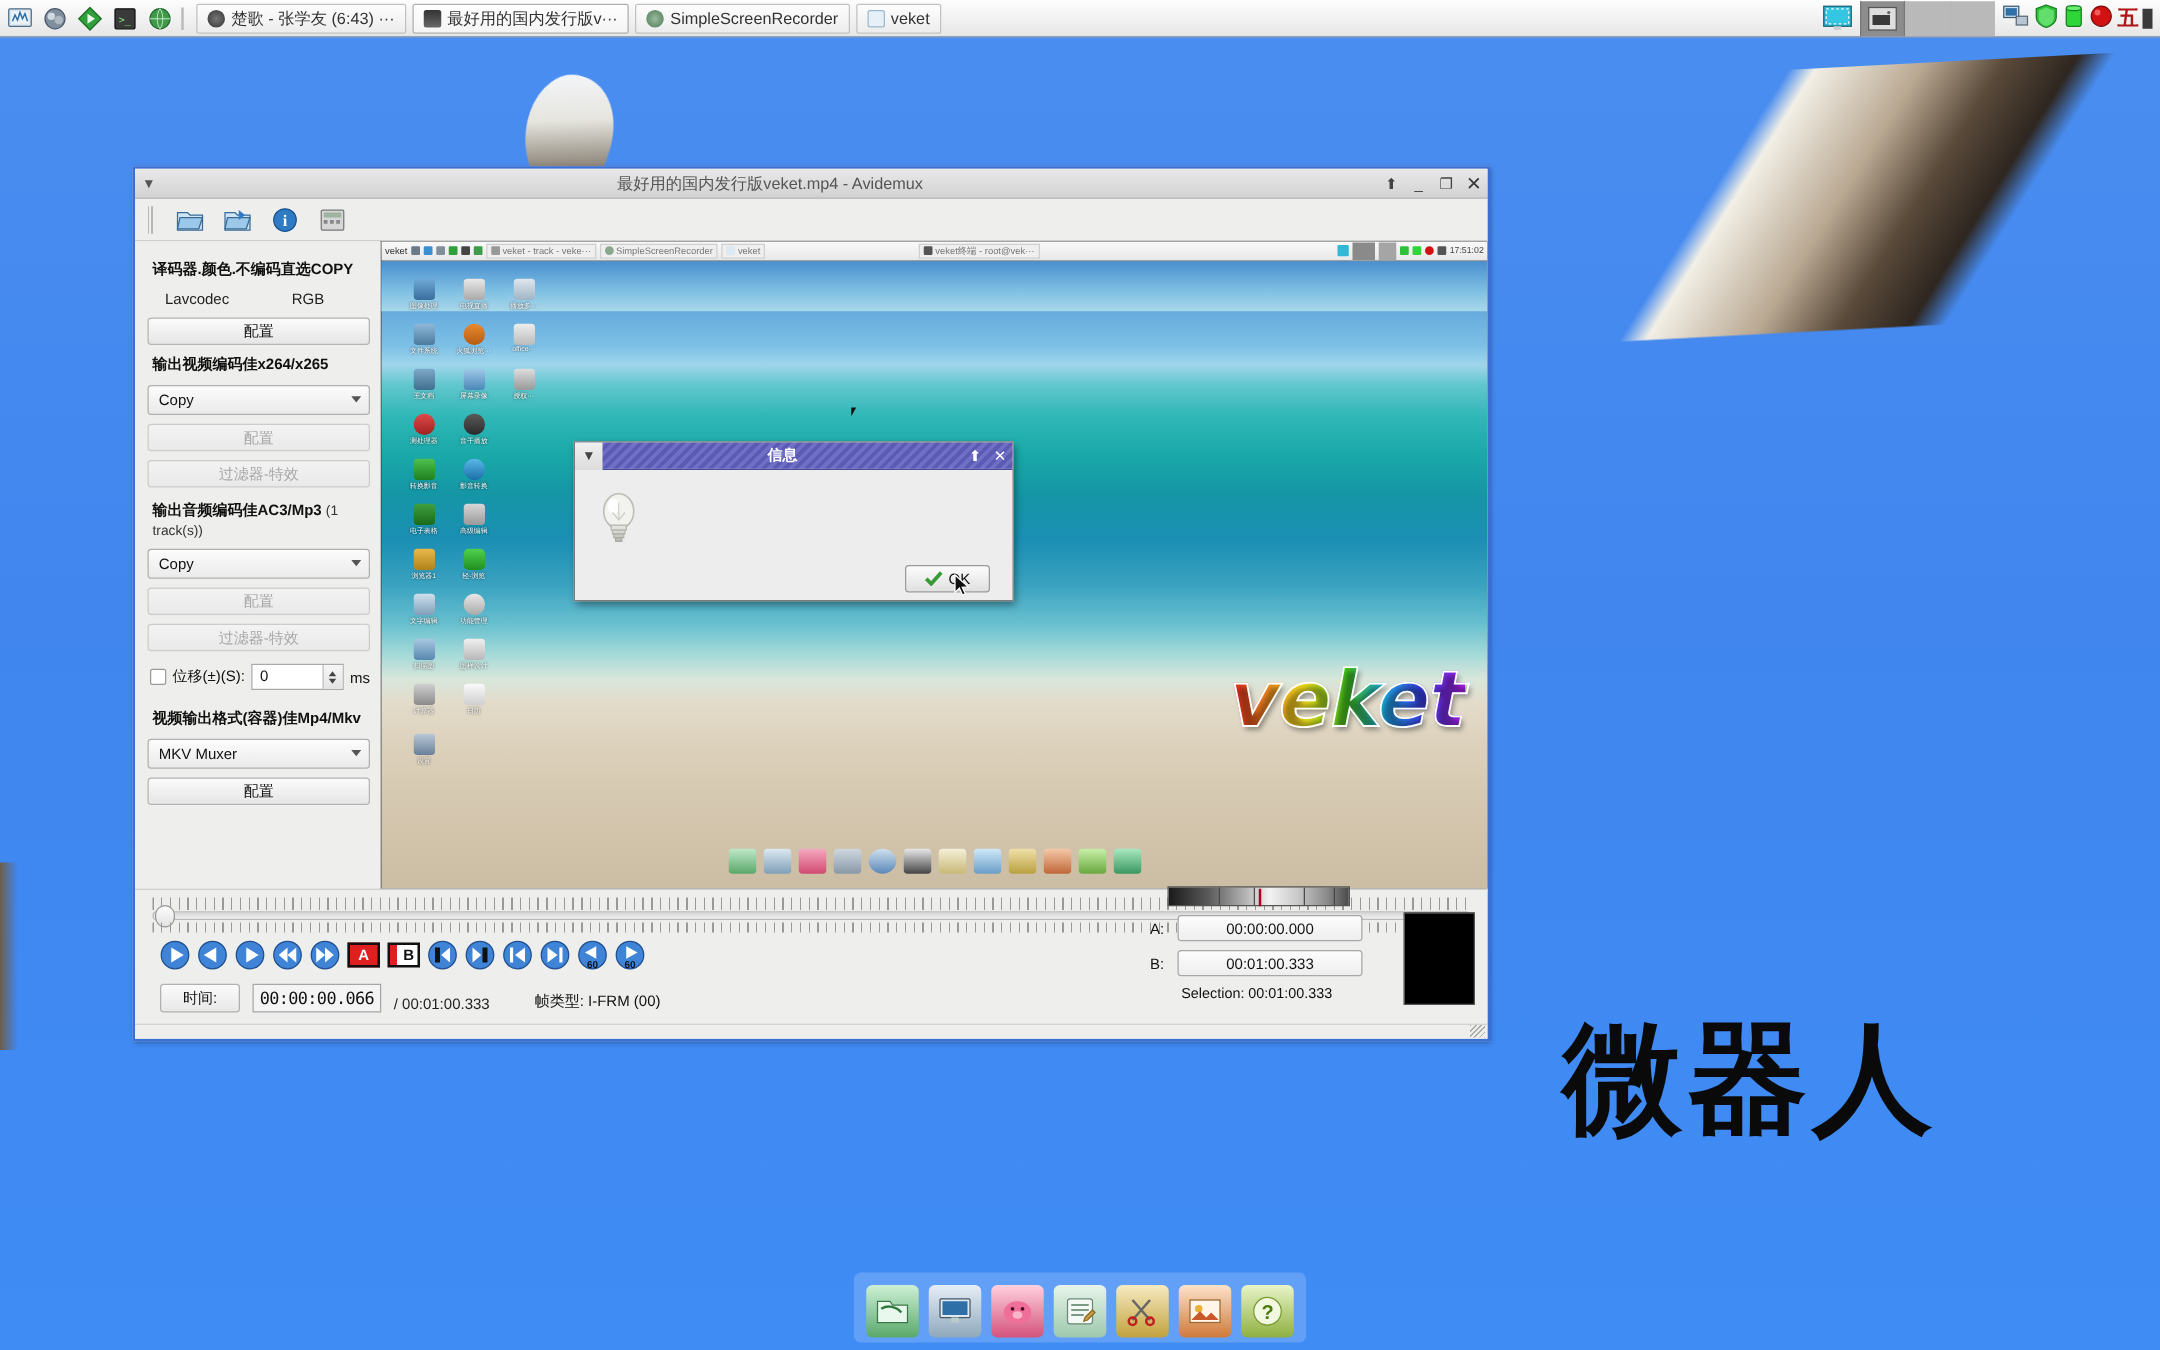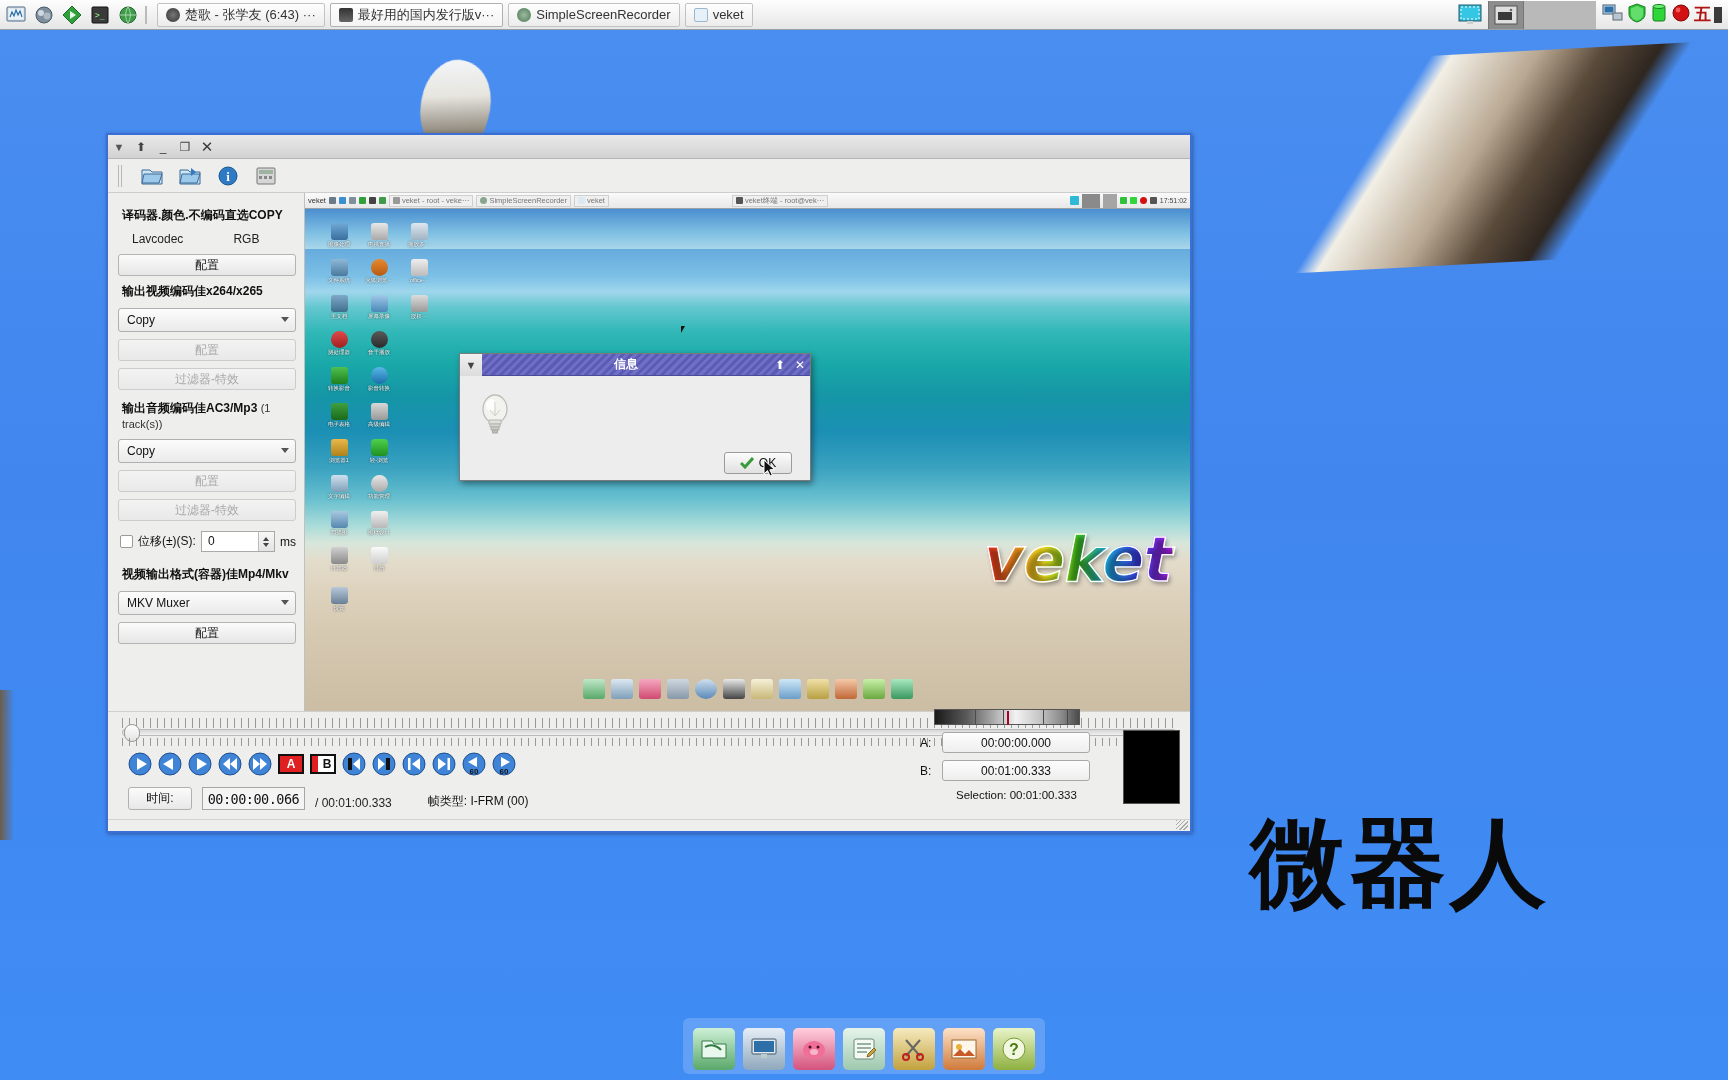--- a/index.html
+++ b/index.html
@@ -369,20 +369,21 @@
     </span>
     <span style="font-size:17px;color:#b01414;font-weight:bold;">五</span>
     <span style="width:8px;height:16px;background:#3a3a3a;"></span>
   </div>
 </div>
 
 <div id="avidemux">
 
   <div id="av-title">
     <div class="av-shade">▼</div>
+    <div id="av-title-text">最好用的国内发行版veket.mp4 - Avidemux</div>
     <div class="av-btn">⬆</div>
     <div class="av-btn">_</div>
     <div class="av-btn">❐</div>
     <div class="av-btn close">✕</div>
   </div>
 
 
   <div id="av-toolbar">
     <div class="grip"></div>
     <div class="tool-ic">
@@ -473,21 +474,21 @@
         <div id="nest-taskbar">
           <span style="color:#333;">veket</span>
           <span class="nic" style="background:#6a7a88"></span>
           <span class="nic" style="background:#3a8fd0"></span>
           <span class="nic" style="background:#7f8f9e"></span>
           <span class="nic" style="background:#2fa03a"></span>
           <span class="nic" style="background:#444"></span>
           <span class="nic" style="background:#3f9a4a"></span>
           <span class="ntask">
               <span class="nic" style="background:#999"></span>
-              <span>veket - root - veke···</span>
+              <span>veket - track - veke···</span>
             </span>
           <span class="ntask">
               <span class="nic" style="background:#8aa68e;border-radius:50%"></span>
               <span>SimpleScreenRecorder</span>
             </span>
           <span class="ntask">
               <span class="nic" style="background:#dce8f2"></span>
               <span>veket</span>
             </span>
           <span class="ntask" style="margin-left:120px;">
@@ -675,21 +676,21 @@
         <span class="red"></span>
       </div>
       <div class="ab-row">
         <span class="lb">A:</span>
         <span class="fld">00:00:00.000</span>
       </div>
       <div class="ab-row">
         <span class="lb">B:</span>
         <span class="fld">00:01:00.333</span>
       </div>
-      <div id="sel-text" style="margin-left:36px;">Selection: 00:01:00.333</div>
+      <div id="sel-text" style="margin-left:25px;">Selection: 00:01:00.333</div>
     </div>
 
     <div id="thumb"></div>
   </div>
 
   <div id="av-statusbar">
     <div class="grip2"></div>
   </div>
 </div>
 

